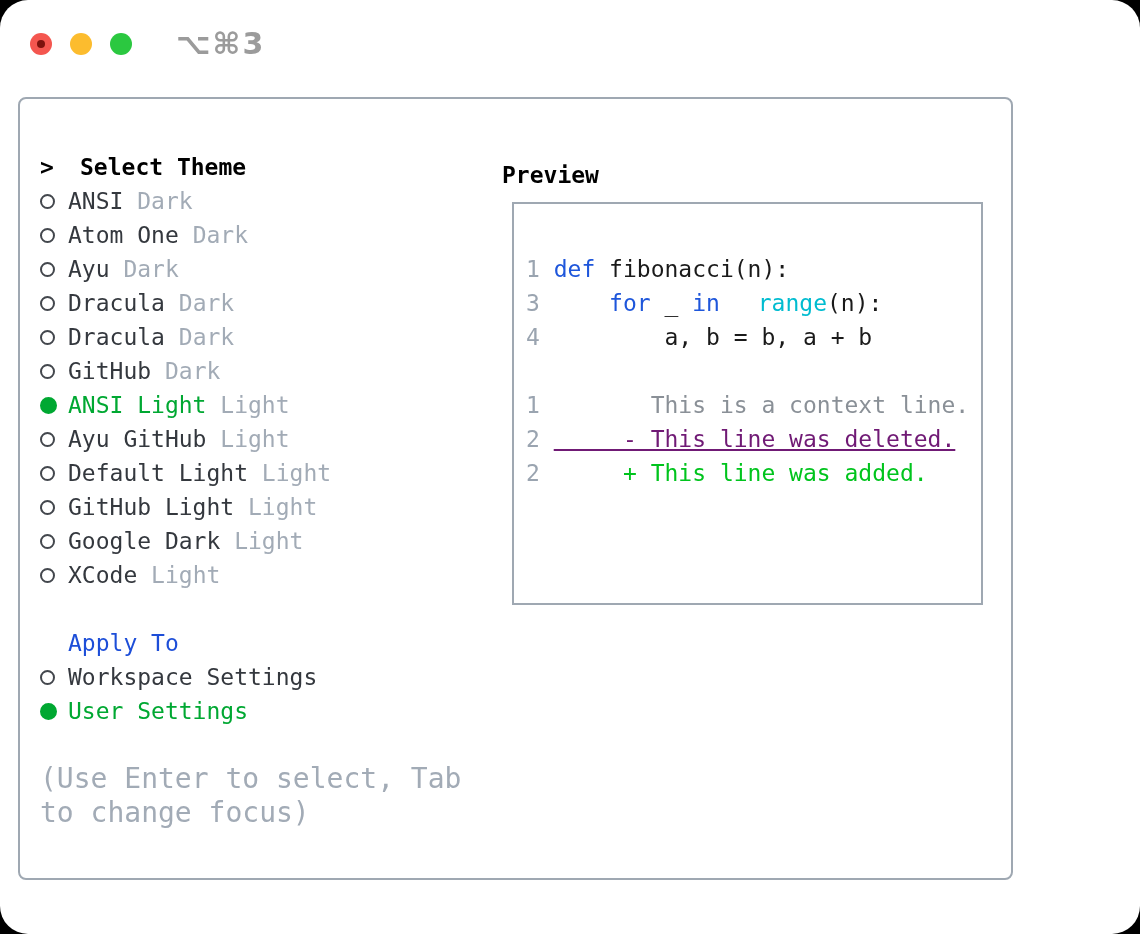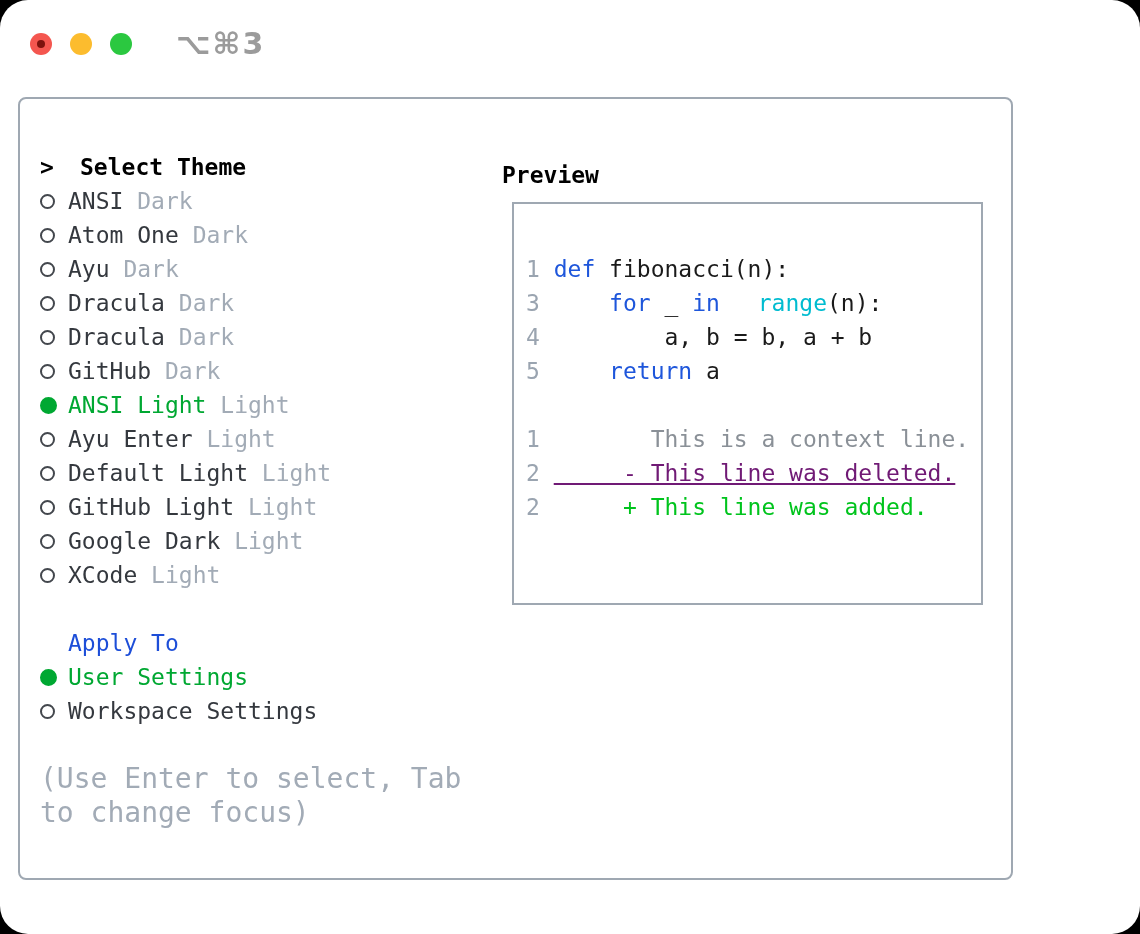--- a/index.html
+++ b/index.html
@@ -71,46 +71,45 @@
         <span class="marker prompt">&gt;</span><span class="hdr">Select Theme</span>
       </div>
       <div id="theme-list">
           <div class="row"><span class="marker"><span class="circle"></span></span><span class="">ANSI</span><span class="variant"> Dark</span></div>
           <div class="row"><span class="marker"><span class="circle"></span></span><span class="">Atom One</span><span class="variant"> Dark</span></div>
           <div class="row"><span class="marker"><span class="circle"></span></span><span class="">Ayu</span><span class="variant"> Dark</span></div>
           <div class="row"><span class="marker"><span class="circle"></span></span><span class="">Dracula</span><span class="variant"> Dark</span></div>
           <div class="row"><span class="marker"><span class="circle"></span></span><span class="">Dracula</span><span class="variant"> Dark</span></div>
           <div class="row"><span class="marker"><span class="circle"></span></span><span class="">GitHub</span><span class="variant"> Dark</span></div>
           <div class="row"><span class="marker"><span class="circle sel"></span></span><span class="sel-label">ANSI Light</span><span class="variant"> Light</span></div>
-          <div class="row"><span class="marker"><span class="circle"></span></span><span class="">Ayu Enter</span><span class="variant"> Light</span></div>
+          <div class="row"><span class="marker"><span class="circle"></span></span><span class="">Ayu GitHub</span><span class="variant"> Light</span></div>
           <div class="row"><span class="marker"><span class="circle"></span></span><span class="">Default Light</span><span class="variant"> Light</span></div>
           <div class="row"><span class="marker"><span class="circle"></span></span><span class="">GitHub Light</span><span class="variant"> Light</span></div>
           <div class="row"><span class="marker"><span class="circle"></span></span><span class="">Google Dark</span><span class="variant"> Light</span></div>
           <div class="row"><span class="marker"><span class="circle"></span></span><span class="">XCode</span><span class="variant"> Light</span></div>
         </div>
       <div class="row"></div>
       <div class="row">
         <span class="marker"></span><span class="subhdr">Apply To</span>
       </div>
       <div id="apply-list">
+          <div class="row"><span class="marker"><span class="circle"></span></span><span class="">Workspace Settings</span></div>
           <div class="row"><span class="marker"><span class="circle sel"></span></span><span class="sel-label">User Settings</span></div>
-          <div class="row"><span class="marker"><span class="circle"></span></span><span class="">Workspace Settings</span></div>
         </div>
       <div class="row"></div>
       <div class="help">(Use Enter to select, Tab to change focus)</div>
     </div>
 
     <div class="preview-title">Preview</div>
 
     <div class="preview-box">
       <div class="code" id="code-pane">
           <div class="code-line"><span class="ln">1</span> <span class="c-keyword">def</span><span class="c-fg"> fibonacci(n):</span></div>
           <div class="code-line"><span class="ln">3</span> <span class="c-fg">    </span><span class="c-keyword">for</span><span class="c-fg"> _ </span><span class="c-keyword">in</span><span class="c-fg"> </span><span class="c-builtin">range</span><span class="c-fg">(n):</span></div>
           <div class="code-line"><span class="ln">4</span> <span class="c-fg">        a, b = b, a + b</span></div>
-          <div class="code-line"><span class="ln">5</span> <span class="c-fg">    </span><span class="c-keyword">return</span><span class="c-fg"> a</span></div>
           <div class="code-line"></div>
           <div class="code-line"><span class="ln">1</span> <span class="c-context">       This is a context line.</span></div>
           <div class="code-line"><span class="ln">2</span> <span class="c-deleted">     - This line was deleted.</span></div>
           <div class="code-line"><span class="ln">2</span> <span class="c-added">     + This line was added.</span></div>
         </div>
     </div>
 
   </div>
 </div>
 

